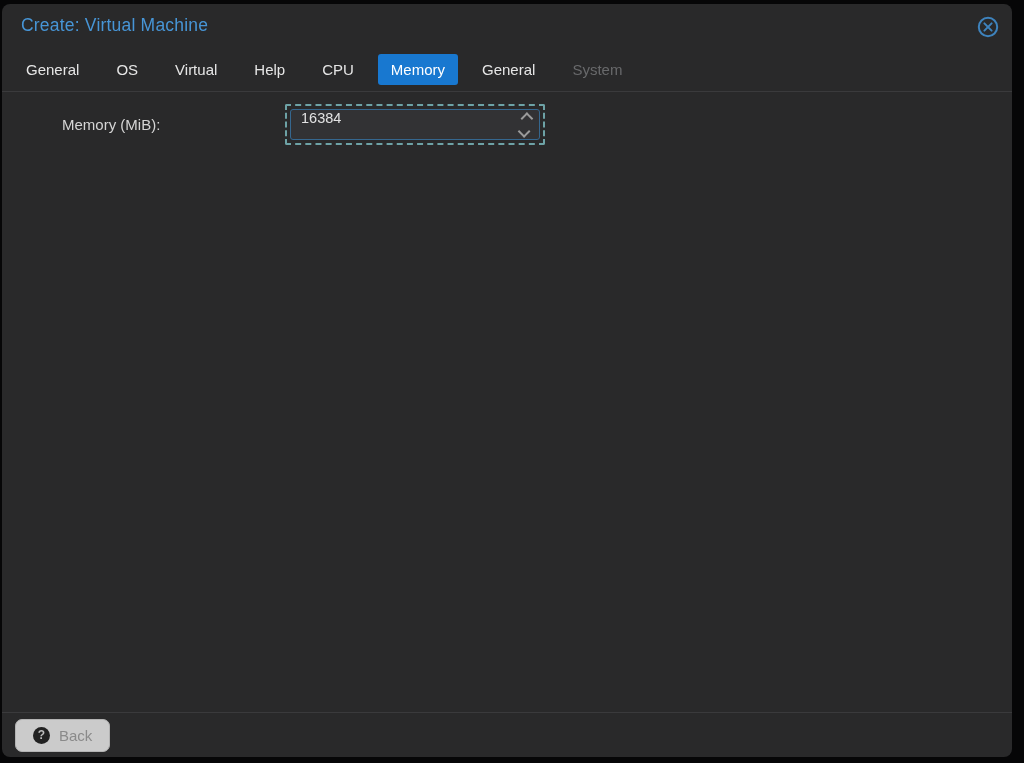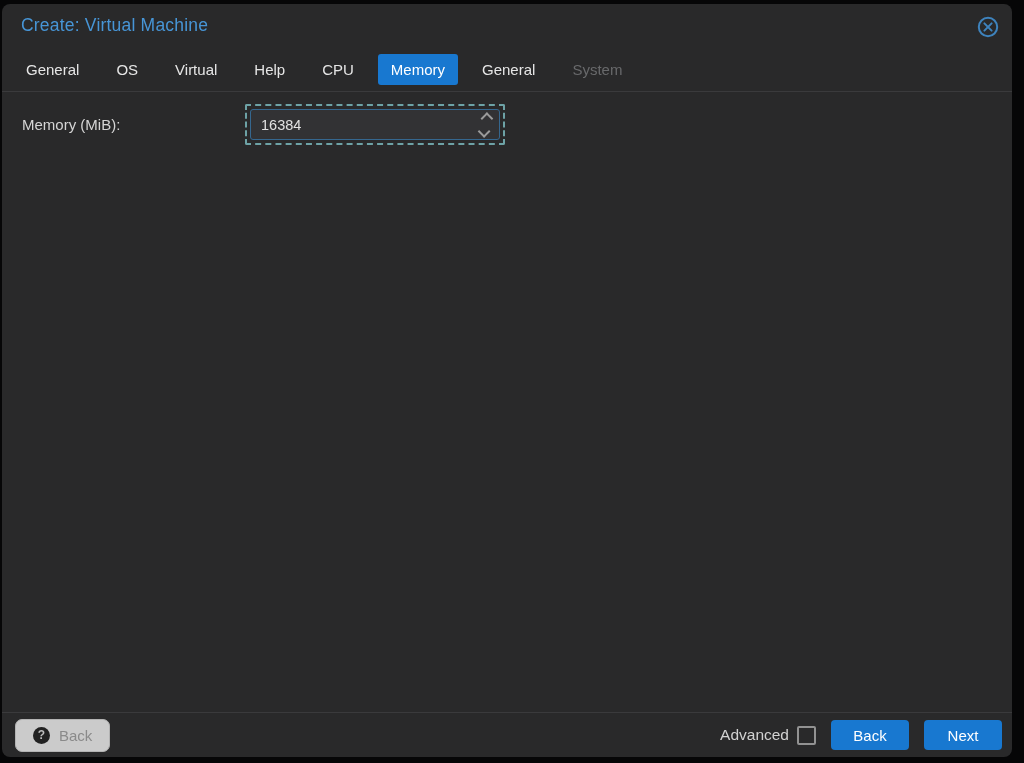--- a/index.html
+++ b/index.html
@@ -32,29 +32,29 @@
   .tab{
     font-size:15px;color:#e6e6e6;
     padding:7px 13px;border-radius:3px;
     cursor:pointer;line-height:17px;
   }
   .tab.active{background:#1878d0;color:#ffffff;}
   .tab.disabled{color:#68696b;cursor:default;}
   
   .content{flex:1;padding:12px 20px;}
   .form-row{display:flex;align-items:center;}
-  .field-label{width:223px;color:#d5d5d5;font-size:15px;}
+  .field-label{width:223px;color:#d5d5d5;font-size:15px;margin-left:40px;}
   .spin-outline{
     border:2px dashed #6da2a6;border-radius:2px;
     padding:3px;display:inline-block;line-height:0;
   }
   .spinner{
     position:relative;width:250px;height:31px;
     background:#323234;border:1px solid #35678f;border-radius:3px;
-    box-sizing:border-box;display:flex;align-items:center;
+    box-sizing:border-box;display:flex;align-items:flex-start;
   }
   .spinner input{
     background:transparent;border:none;outline:none;
     color:#e2e2e2;font-size:14.5px;padding:0 0 0 10px;width:195px;
     font-family:"Liberation Sans", sans-serif;line-height:normal;
   }
   .spin-arrows{
     position:absolute;right:9px;top:0;bottom:0;
     display:flex;flex-direction:column;justify-content:center;gap:4px;
     cursor:pointer;
@@ -134,23 +134,15 @@
         </span>
       </span>
     </div>
   </div>
 
   <div class="dlg-footer">
     <button class="help-btn">
       <span class="help-icon">?</span>
       <span>Back</span>
     </button>
-    <div class="footer-right">
-      <div class="advanced-group">
-        <span class="advanced-label">Advanced</span>
-        <span class="checkbox" role="checkbox" aria-checked="false"></span>
-      </div>
-      <button class="btn-blue">Back</button>
-      <button class="btn-blue">Next</button>
-    </div>
   </div>
 
 </div>
 
 </body></html>

